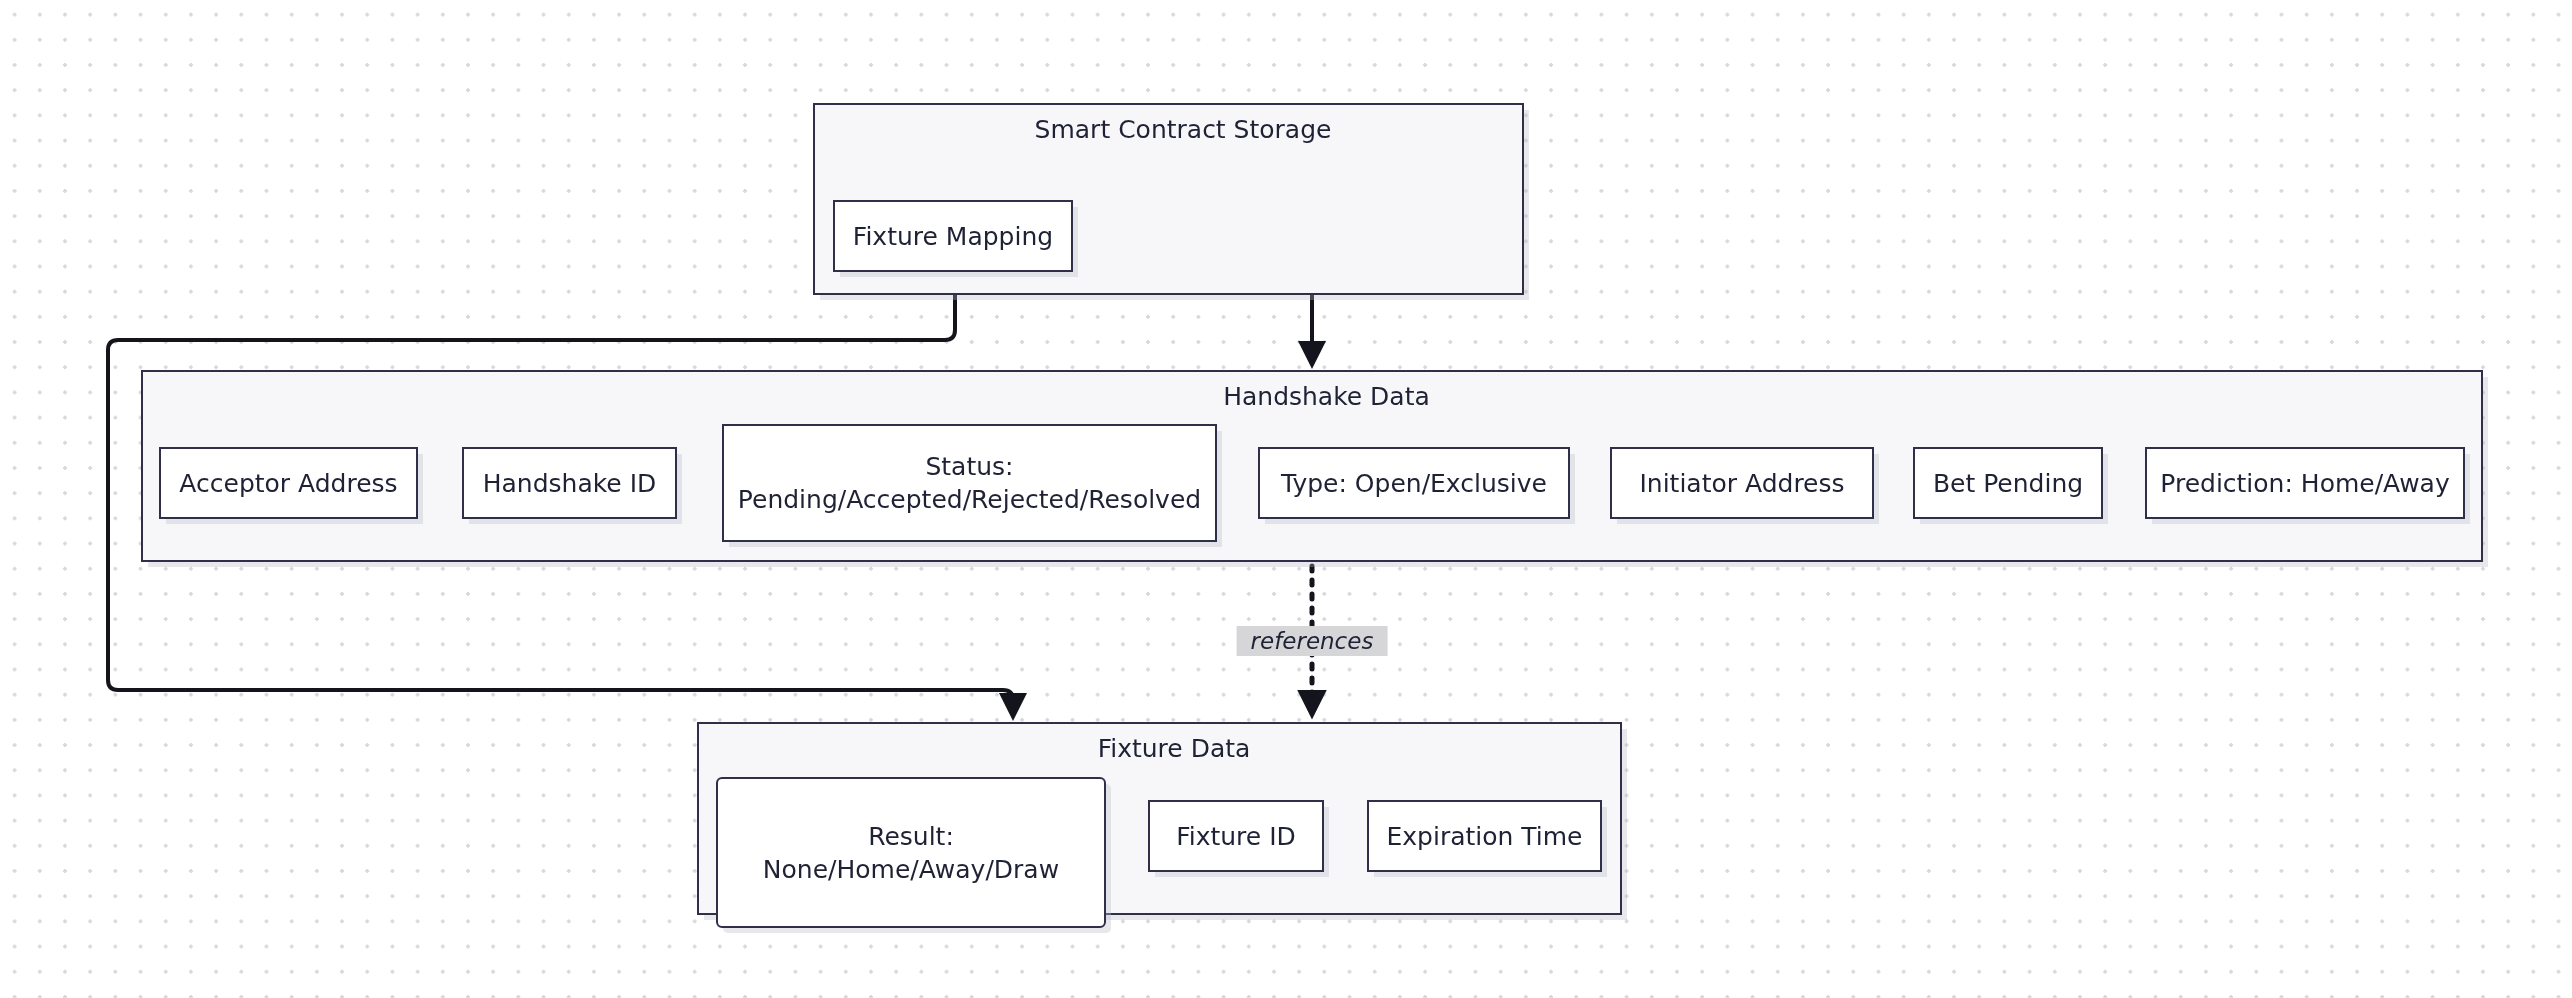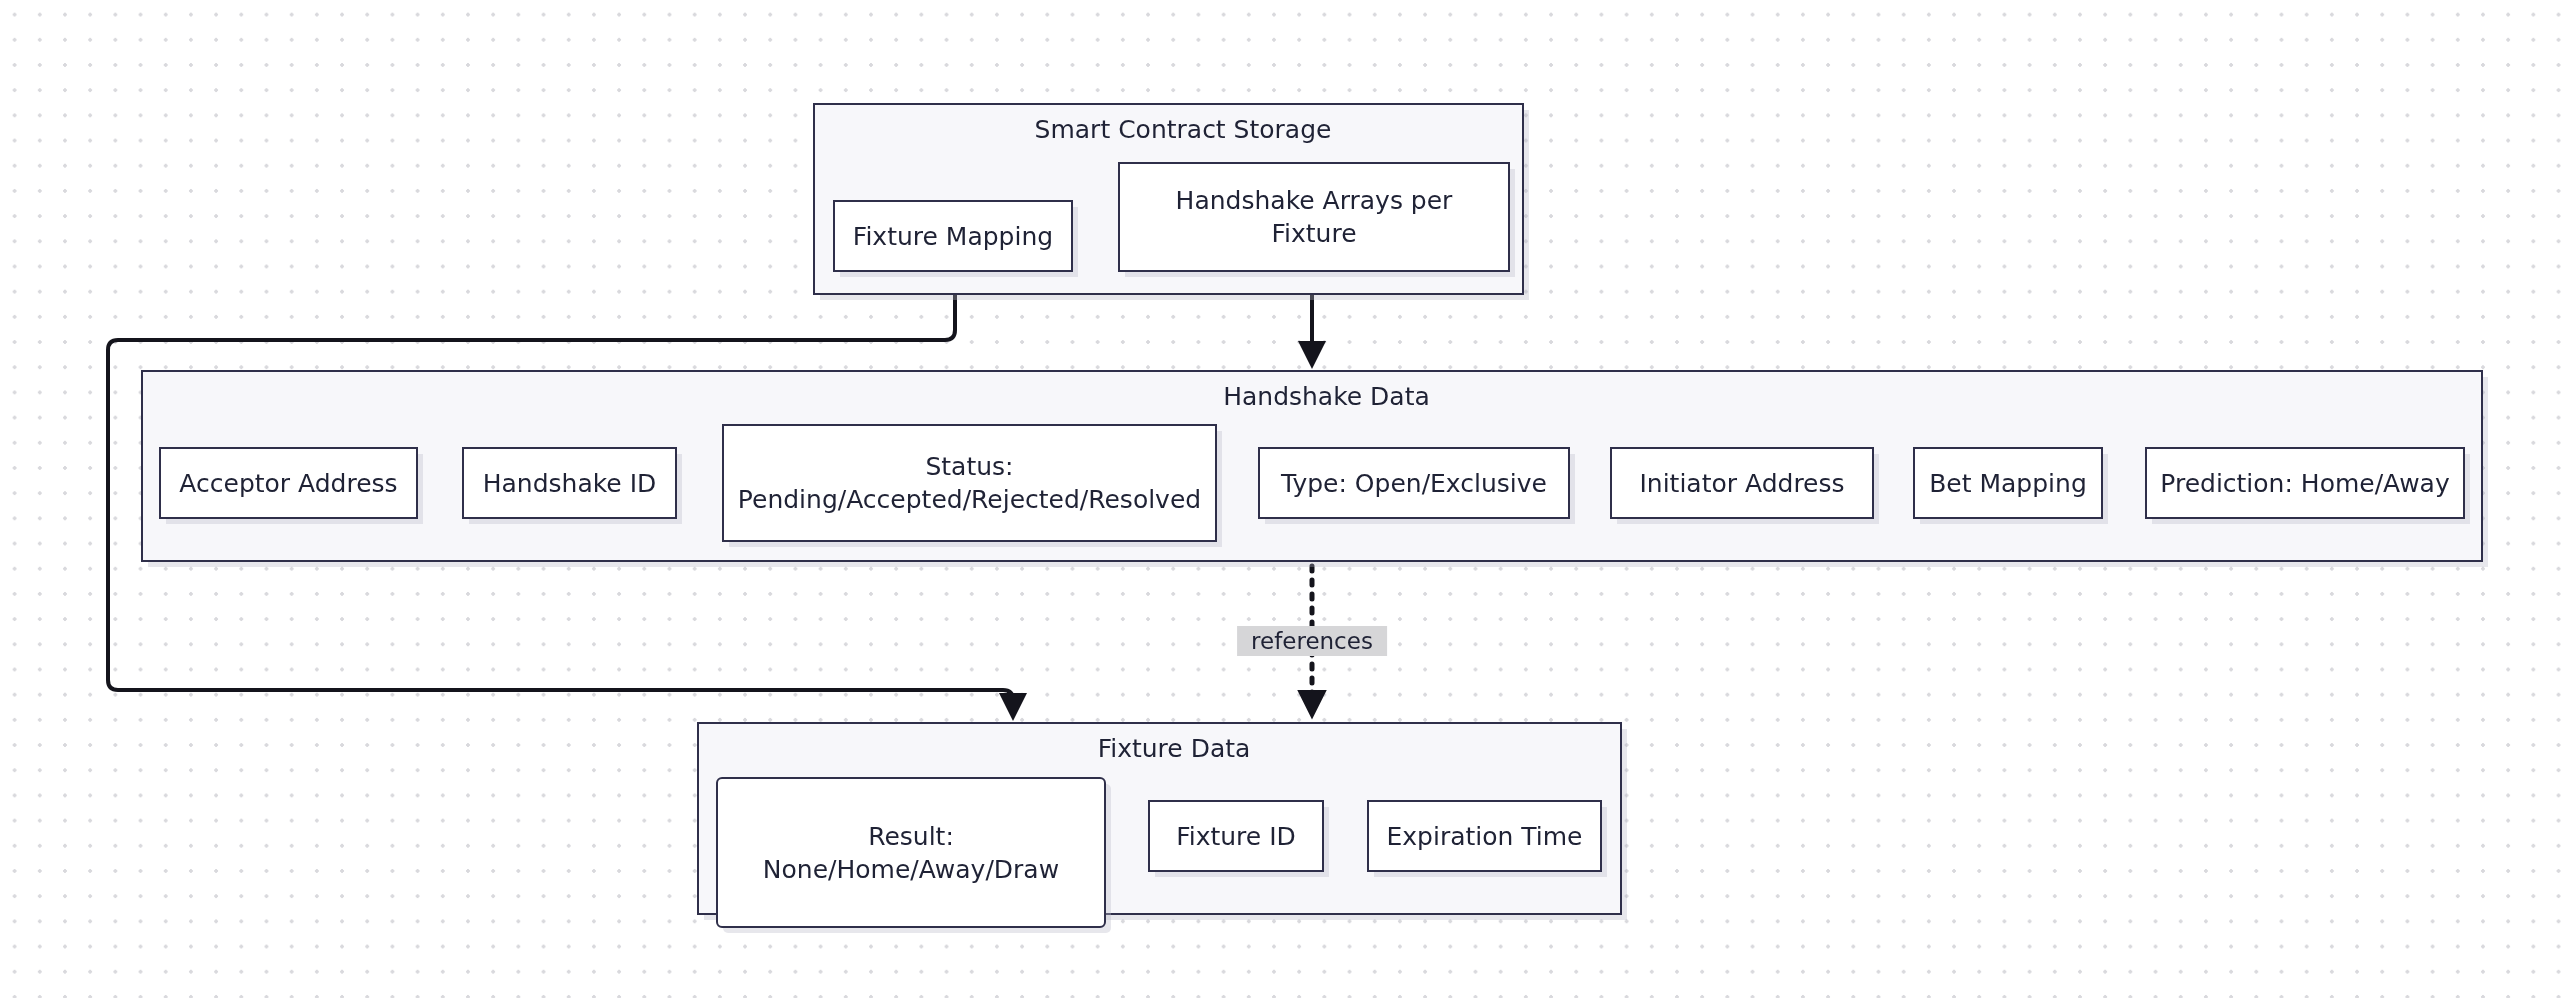--- a/index.html
+++ b/index.html
@@ -81,20 +81,21 @@
   }
   .edge-label {
     position: absolute;
     transform: translate(-50%, -50%);
     background: #d6d6d8;
     color: #1f2235;
     font-size: 23px;
     line-height: 28px;
     padding: 1px 14px;
     white-space: nowrap;
+    font-style: italic;
   }
 </style>
 </head>
 <body>
 
 <div id="canvas">
 
   <svg class="edge-svg">
     <defs>
       <marker id="arrow-solid" viewBox="0 0 12 12" refX="9" refY="6" markerWidth="7" markerHeight="7" orient="auto-start-reverse">
@@ -115,24 +116,20 @@
   <div class="edge-label" style="left:1312px; top:641px;">references</div>
 
   <div class="cluster" style="left:813px; top:103px; width:711px; height:192px;">
     <div class="cluster-title" style="top:10px;">Smart Contract Storage</div>
   </div>
 
   <div class="node" style="left:833px; top:200px; width:240px; height:72px;">
     <span>Fixture Mapping</span>
   </div>
 
-  <div class="node" style="left:1118px; top:162px; width:392px; height:110px; flex-direction:column;">
-    <span>Handshake Arrays per</span>
-    <span>Fixture</span>
-  </div>
 
   <div class="cluster" style="left:141px; top:370px; width:2342px; height:192px;">
     <div class="cluster-title" style="top:10px;">Handshake Data</div>
   </div>
 
   <div class="node" style="left:159px; top:447px; width:259px; height:72px;">
     <span>Acceptor Address</span>
   </div>
 
   <div class="node" style="left:462px; top:447px; width:215px; height:72px;">
@@ -146,21 +143,21 @@
 
   <div class="node" style="left:1258px; top:447px; width:312px; height:72px;">
     <span>Type: Open/Exclusive</span>
   </div>
 
   <div class="node" style="left:1610px; top:447px; width:264px; height:72px;">
     <span>Initiator Address</span>
   </div>
 
   <div class="node" style="left:1913px; top:447px; width:190px; height:72px;">
-    <span>Bet Mapping</span>
+    <span>Bet Pending</span>
   </div>
 
   <div class="node" style="left:2145px; top:447px; width:320px; height:72px;">
     <span>Prediction: Home/Away</span>
   </div>
 
   <div class="cluster" style="left:697px; top:722px; width:925px; height:193px;">
     <div class="cluster-title" style="top:10px;">Fixture Data</div>
   </div>
 

